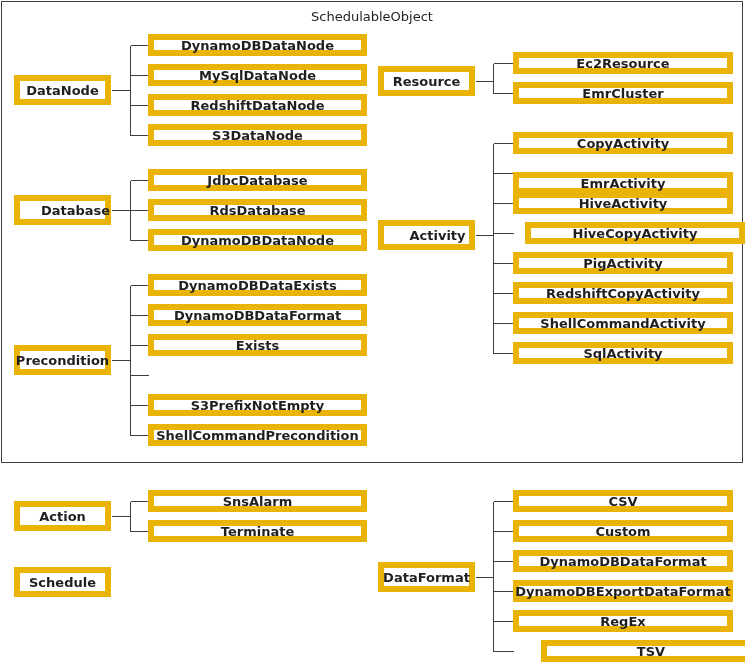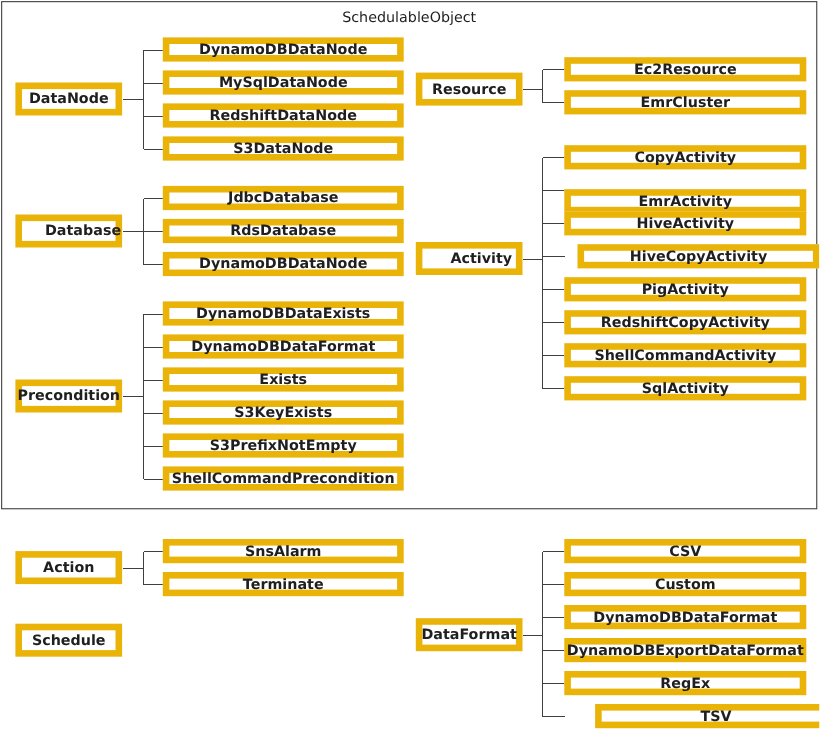--- a/index.html
+++ b/index.html
@@ -92,21 +92,20 @@
 
   <div class="box parent" style="left:14px; top:195px;padding-left:26px;">Database</div>
   <div class="box child-l" style="top:169px;">JdbcDatabase</div>
   <div class="box child-l" style="top:199px;">RdsDatabase</div>
   <div class="box child-l" style="top:229px;">DynamoDBDataNode</div>
 
   <div class="box parent" style="left:14px; top:345px;">Precondition</div>
   <div class="box child-l" style="top:274px;">DynamoDBDataExists</div>
   <div class="box child-l" style="top:304px;">DynamoDBDataFormat</div>
   <div class="box child-l" style="top:334px;">Exists</div>
-  <div class="box child-l" style="top:364px;">S3KeyExists</div>
   <div class="box child-l" style="top:394px;">S3PrefixNotEmpty</div>
   <div class="box child-l" style="top:424px;">ShellCommandPrecondition</div>
 
   <div class="box parent" style="left:378px; top:66px;">Resource</div>
   <div class="box child-r" style="top:52px;">Ec2Resource</div>
   <div class="box child-r" style="top:82px;">EmrCluster</div>
 
   <div class="box parent" style="left:378px; top:220px;padding-left:22px;">Activity</div>
   <div class="box child-r" style="top:132px;">CopyActivity</div>
   <div class="box child-r" style="top:172px;">EmrActivity</div>

